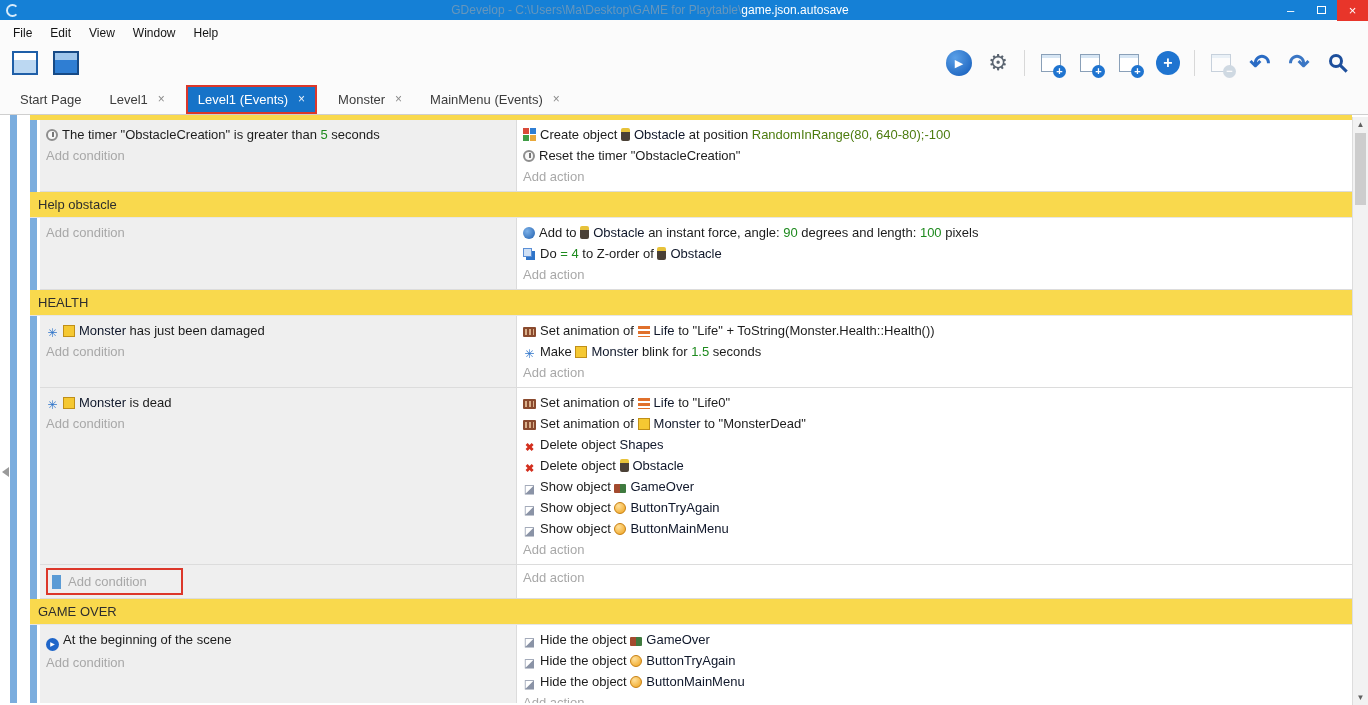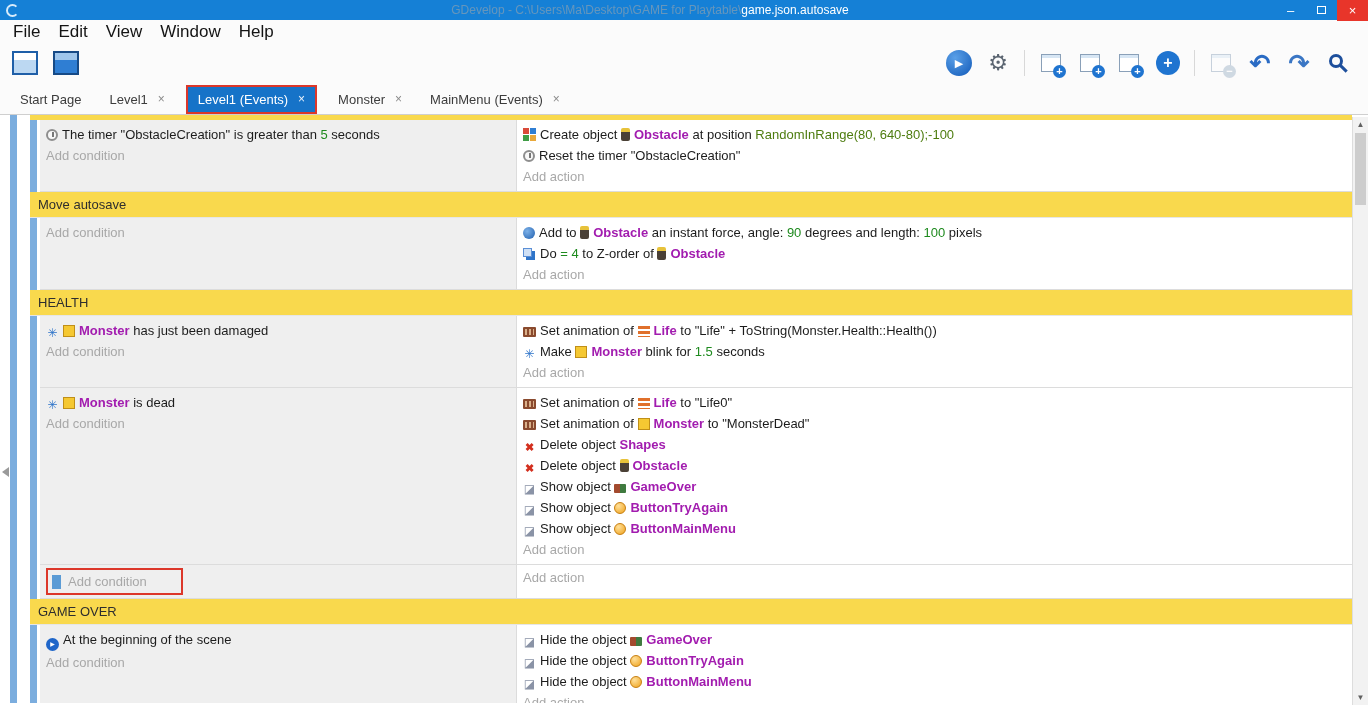--- a/index.html
+++ b/index.html
@@ -9,21 +9,21 @@
   
   .titlebar{height:20px;background:#1580d6;display:flex;align-items:center;color:#fff;font-size:12px}
   .app-icon{width:13px;height:13px;margin:0 6px 0 6px;border:2px solid #d9ecfb;border-right-color:transparent;border-radius:50%;flex:none}
   .title{flex:1;text-align:center;white-space:nowrap;overflow:hidden}
   .title .ghost{opacity:.55}
   .win-btn{width:31px;height:22px;display:flex;align-items:center;justify-content:center;font-size:13px;flex:none}
   .win-close{background:#e8352a}
   .max-glyph{width:9px;height:8px;border:1px solid #fff;display:block}
 
   
-  .menubar{height:22px;background:#fbfbfb;display:flex;align-items:flex-start;font-size:17px;color:#141414;padding-left:4px}
+  .menubar{height:22px;background:#fbfbfb;display:flex;align-items:flex-end;font-size:12px;color:#141414;padding-left:4px}
   .menu-item{padding:2px 9px}
 
   
   .toolbar{height:42px;background:#fbfbfb;display:flex;align-items:center}
   .tb-left{display:flex;gap:9px;margin-left:9px;align-items:center}
   .tb-right{margin-left:auto;display:flex;align-items:center;gap:7px;margin-right:14px}
   .tb-btn{width:32px;height:32px;display:flex;align-items:center;justify-content:center;flex:none}
   .tb-doc{width:26px;height:24px;border:2px solid #1f5fa8;background:linear-gradient(#ffffff 35%,#bcd8f2 35%)}
   .tb-doc2{width:26px;height:24px;border:2px solid #164a86;background:linear-gradient(#9fc6ec 35%,#2f7ed3 35%)}
   .tb-play{width:26px;height:26px;border-radius:50%;background:radial-gradient(circle at 35% 30%,#5aa0e8,#1159b8);display:flex;align-items:center;justify-content:center;color:#fff;font-size:11px}
@@ -52,21 +52,21 @@
   .bar-outer{width:7px;background:#7badde;flex:none}
   .bar-gap{width:13px;flex:none}
   .bar-inner{width:7px;background:#7badde;flex:none;margin-right:3px}
   .hdr{flex:1;background:#f9d94d;border-bottom:1px solid #e6e6e6;line-height:25px;height:26px;padding-left:8px;color:#2e2e2e}
   .strip{flex:1;background:#f9d94d;height:5px}
   .cond{width:477px;flex:none;background:#efefef;border-right:1px solid #dcdcdc;border-bottom:1px solid #dcdcdc;padding:4px 0}
   .acts{flex:1;background:#fff;border-bottom:1px solid #dcdcdc;padding:4px 0}
   .slim{padding:2px 0}
   .line{padding:1px 6px;line-height:19px;white-space:nowrap;color:#1c1c1c}
   .ghost{color:#a8a8a8}
-  .seg-obj{color:#a21caf;font-weight:bold}
+  .seg-obj{color:#0f172a;font-weight:normal}
   .seg-num{color:#1e8a1e}
   .seg-expr{color:#4d7c0f}
 
   
   .ic{display:inline-flex;align-items:center;justify-content:center;width:13px;height:13px;margin-right:4px;vertical-align:-2px;flex:none}
   .ic-timer{border:2px solid #8e8e8e;border-radius:50%;background:#f8f8f8;position:relative;width:12px;height:12px}
   .ic-timer::after{content:"";position:absolute;left:4px;top:1px;width:2px;height:5px;background:#777}
   .ic-create-object{background:
     linear-gradient(#d94a3a,#d94a3a) 0 0/6px 6px no-repeat,
     linear-gradient(#2f7ed3,#2f7ed3) 7px 0/6px 6px no-repeat,
@@ -208,21 +208,21 @@
     <div class="acts">
       <div class="line"><span class="ic ic-create-object"></span><span>Create object </span><span class="ic ic-obstacle"></span><span class="seg-obj">Obstacle</span><span> at position </span><span class="seg-expr">RandomInRange(80, 640-80);-100</span></div>
       <div class="line"><span class="ic ic-timer"></span><span>Reset the timer "ObstacleCreation"</span></div>
       <div class="line ghost">Add action</div>
     </div>
   </div>
 
   <div class="block">
     <div class="bar-outer"></div>
     <div class="bar-gap"></div>
-    <div class="hdr">Move autosave</div>
+    <div class="hdr">Help obstacle</div>
   </div>
 
   <div class="block">
     <div class="bar-outer"></div>
     <div class="bar-gap"></div>
     <div class="bar-inner"></div>
     <div class="cond">
       <div class="line ghost">Add condition</div>
     </div>
     <div class="acts">

